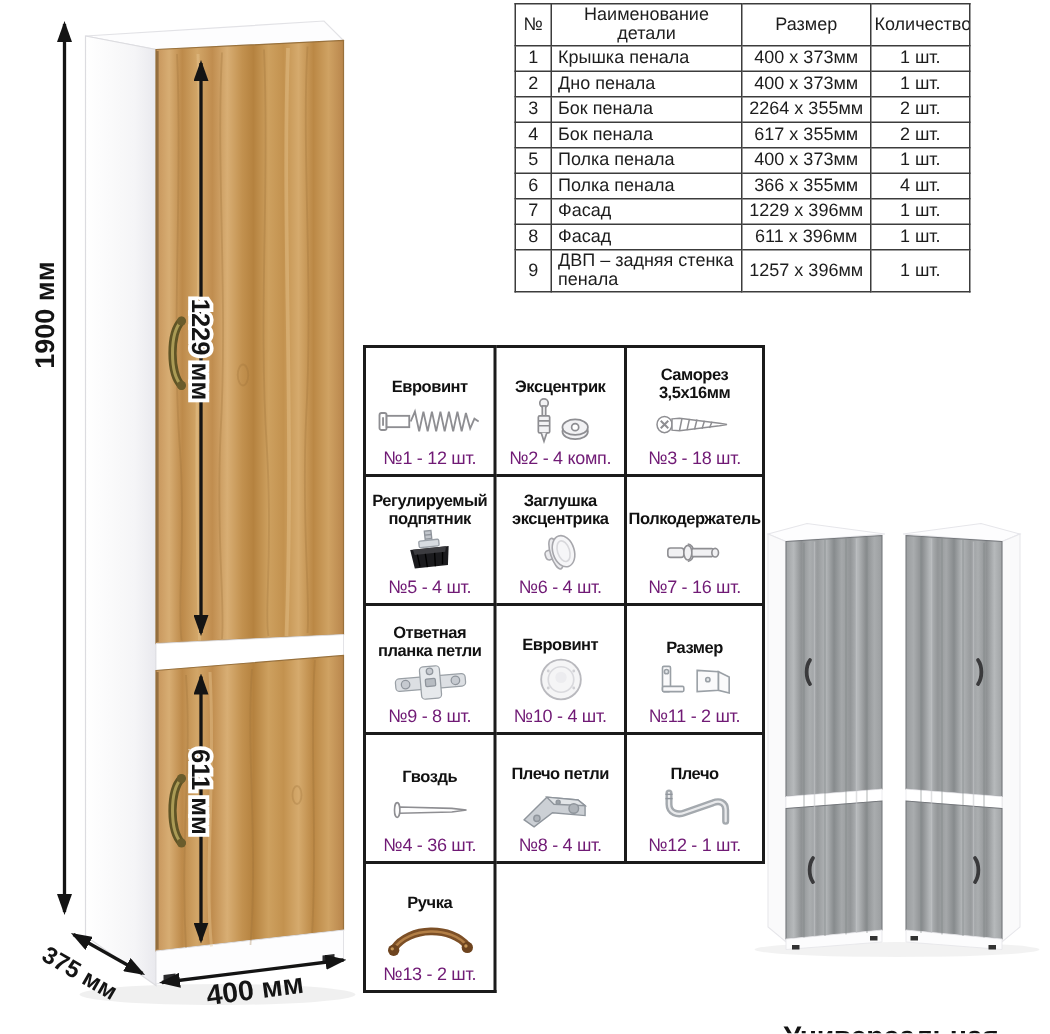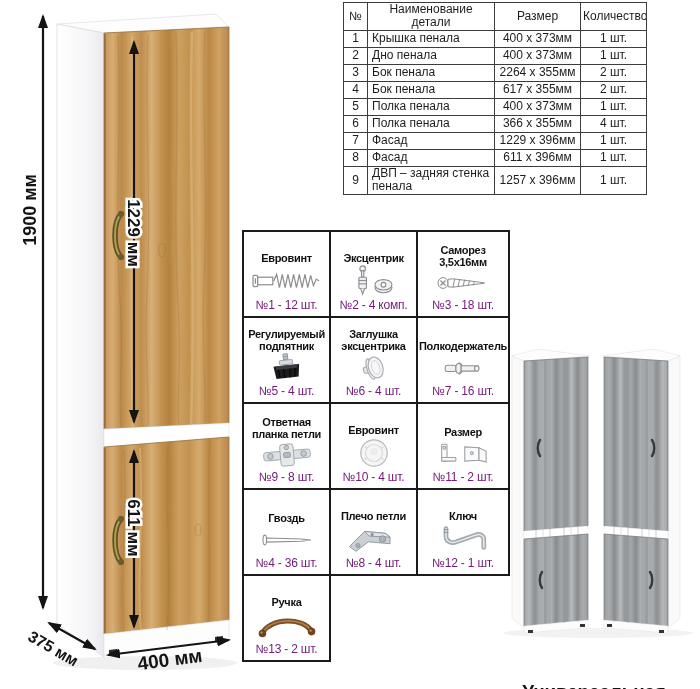--- a/index.html
+++ b/index.html
@@ -364,21 +364,21 @@
             <circle cx="49" cy="18" r="3.4" fill="#aeb3b9"></circle>
             <circle cx="23" cy="25" r="2.2" fill="#aeb3b9"></circle>
             <circle cx="38" cy="13.5" r="1.4" fill="#9aa0a6"></circle>
           </g>
               </svg>
         <div class="hwct">№8 - 4 шт.</div>
       </div>
           </td>
       <td>
             <div class="hwc">
-        <div class="hwn">Ключ</div>
+        <div class="hwn">Плечо</div>
         <svg class="ic" width="78" height="34" viewBox="0 0 80 36">
           <path d="M22 7 v8 c0 6 6 8 11 6 l20 -7 c5 -2 9 0 9 5 v8" fill="none" stroke="#a4a9ae" stroke-width="5" stroke-linecap="round"></path>
           <path d="M22 7 v8 c0 6 6 8 11 6 l20 -7 c5 -2 9 0 9 5 v8" fill="none" stroke="#e9eaec" stroke-width="1.6" stroke-linecap="round"></path>
           <line x1="19.5" y1="8" x2="24.5" y2="8" stroke="#8f949b"></line>
                 <line x1="19.5" y1="11" x2="24.5" y2="11" stroke="#8f949b"></line>
         </svg>
         <div class="hwct">№12 - 1 шт.</div>
       </div>
           </td>
     </tr>

